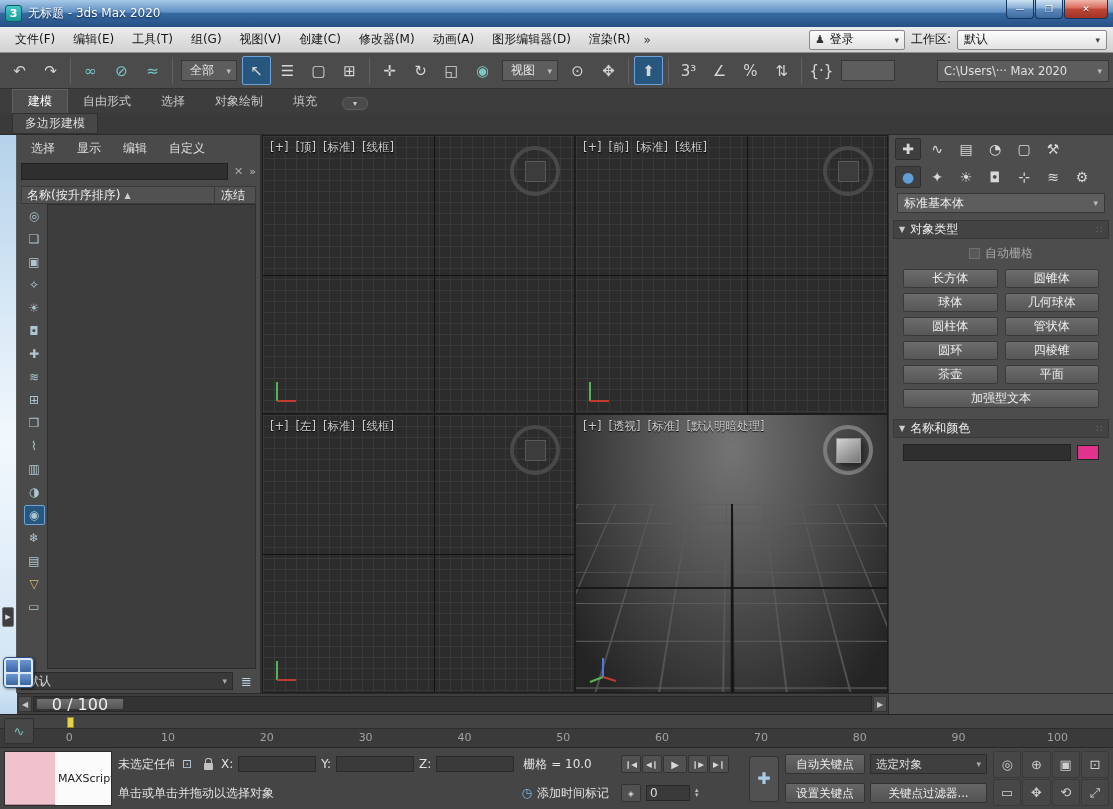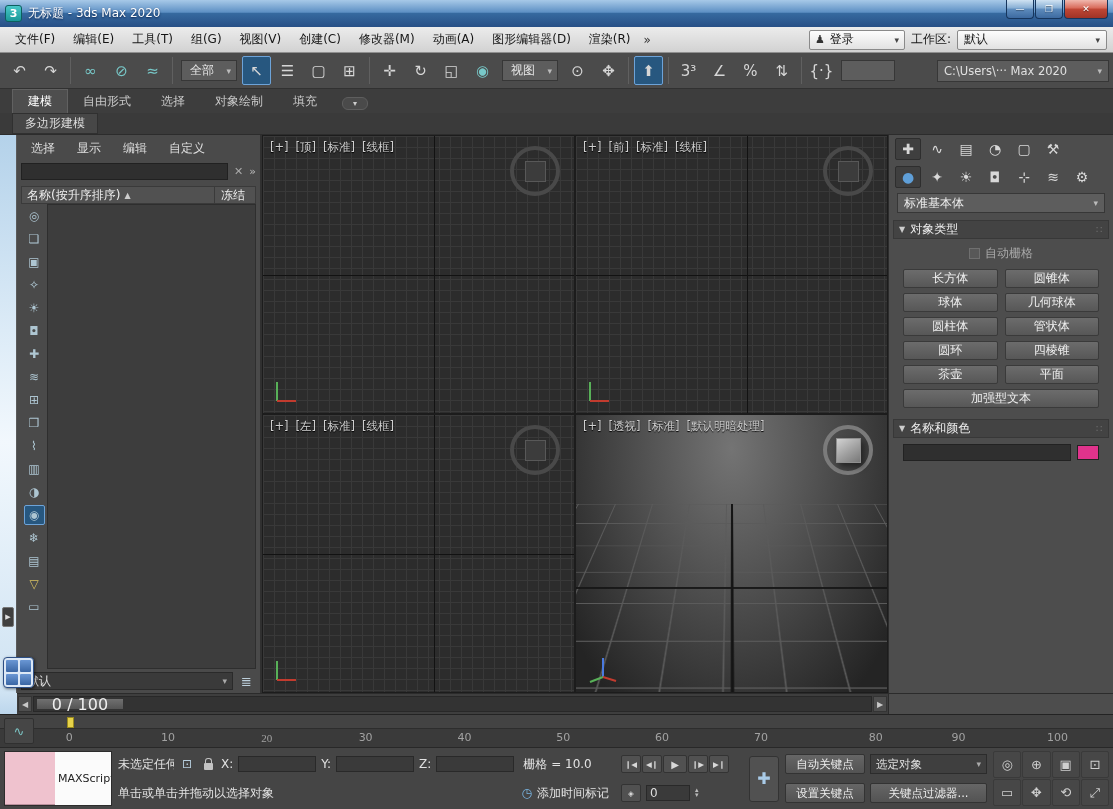--- a/index.html
+++ b/index.html
@@ -637,27 +637,27 @@
 
   <div class="trackbar">
     <div class="tb-band"></div>
     <div class="mini-curve">
       <span>∿</span>
     </div>
     <div class="tb-marker"></div>
     <div class="ruler" id="ruler">
         <span class="tick" style="left: 2%;">0</span>
         <span class="tick" style="left: 11.35%;">10</span>
-        <span class="tick" style="left: 20.7%; font-family: Liberation Serif, serif;">20</span>
+        <span class="tick" style="left: 20.7%;">20</span>
         <span class="tick" style="left: 30.05%; margin-top: 44px;">30</span>
         <span class="tick" style="left: 39.4%;">40</span>
         <span class="tick" style="left: 48.75%;">50</span>
         <span class="tick" style="left: 58.1%;">60</span>
         <span class="tick" style="left: 67.45%;">70</span>
-        <span class="tick" style="left: 76.8%; margin-left: 16px;">80</span>
+        <span class="tick" style="left: 76.8%;">80</span>
         <span class="tick" style="left: 86.15%;">90</span>
         <span class="tick" style="left: 95.5%;">100</span>
       </div>
   </div>
 
   <div class="statusbar">
     <div class="mxs">
       <div class="mxs-macro"></div>
       <div class="mxs-listener">
         <span>MAXScript 迷</span>

